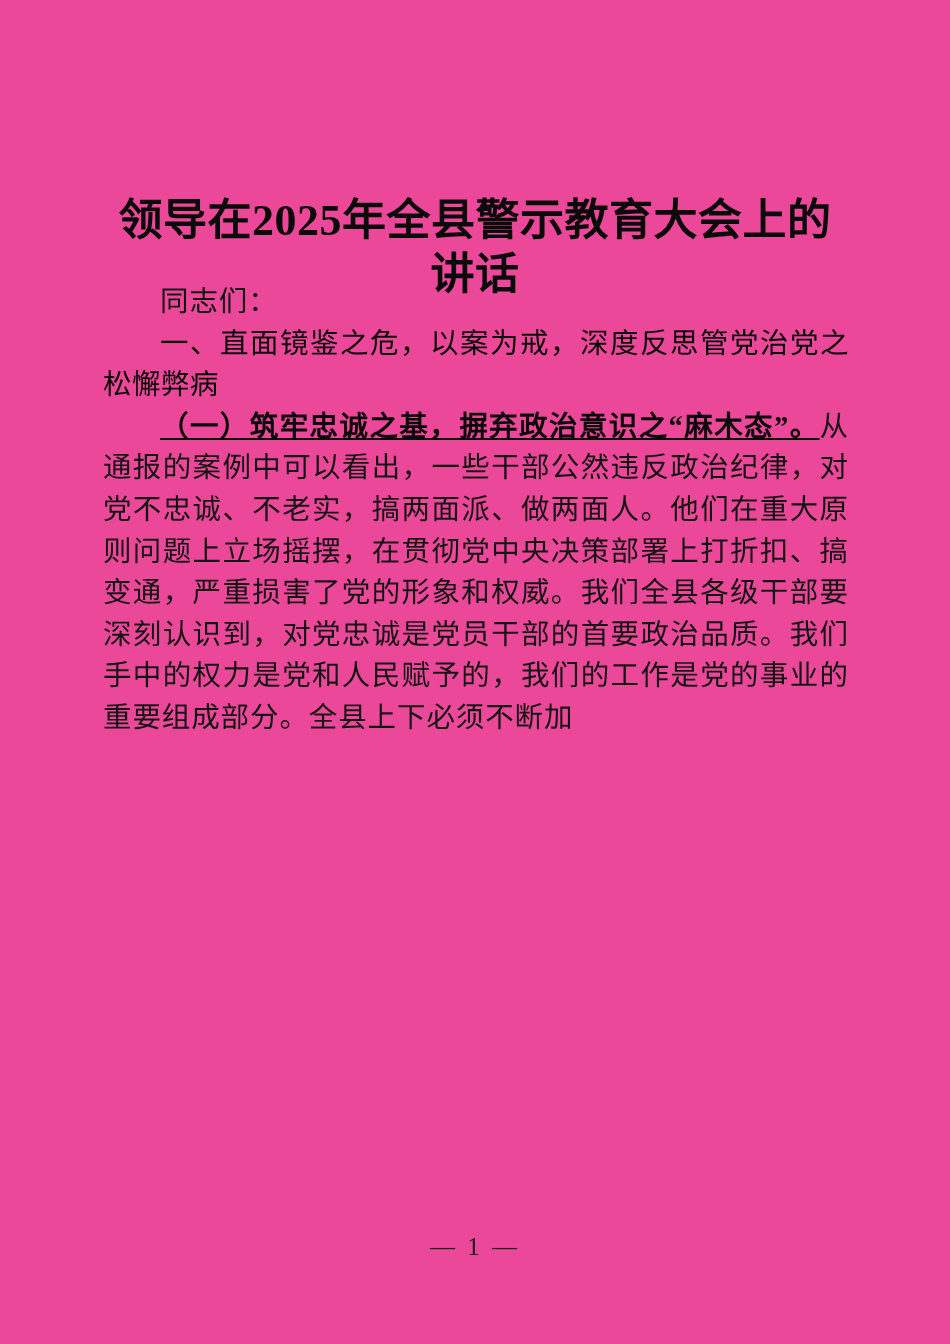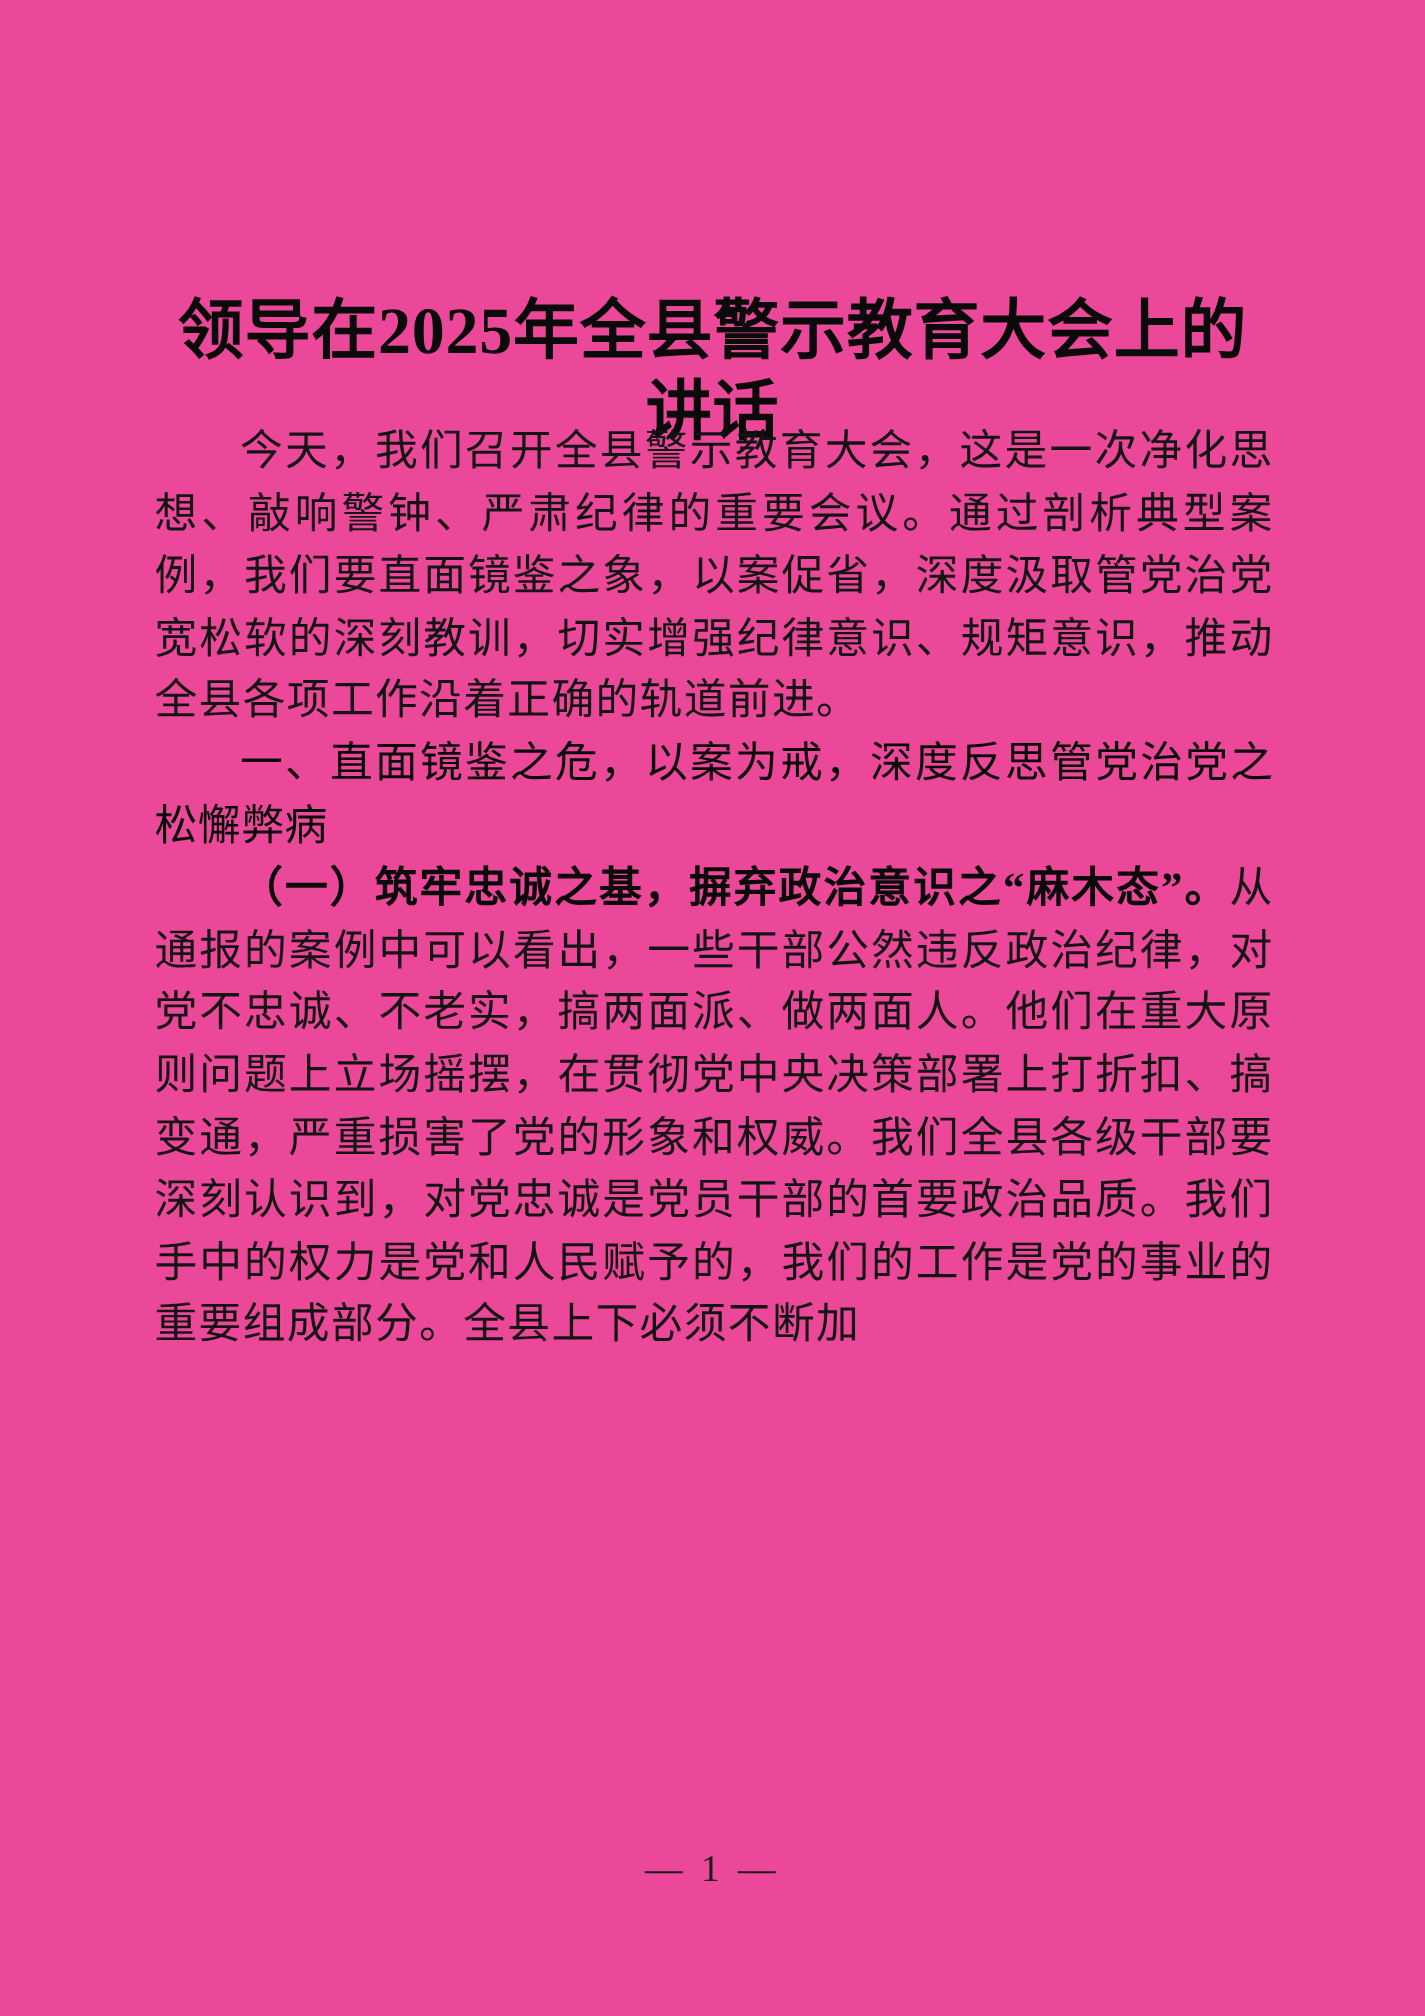--- a/index.html
+++ b/index.html
@@ -84,20 +84,21 @@
     letter-spacing: 0.4px;
     margin: 0;
     color: #0a0a0a;
     word-break: break-all;
   }
 
   
   .lead-bold {
     font-weight: bold;
     color: #0a0a0a;
+    text-decoration: underline;
   }
 
   
   .page-footer {
     position: absolute;
     left: 0;
     top: 1232px;
     width: 950px;
     text-align: center;
     font-family: "Liberation Serif", "DejaVu Serif", serif;
@@ -109,22 +110,22 @@
 </style>
 </head>
 <body>
 
 <div class="page">
 
   <h1 class="doc-title">领导在2025年全县警示教育大会上的讲话</h1>
 
   <div class="body-block">
 
+    <p class="para flush">同志们：</p>
 
-    <p class="para indent">今天，我们召开全县警示教育大会，这是一次净化思想、敲响警钟、严肃纪律的重要会议。通过剖析典型案例，我们要直面镜鉴之象，以案促省，深度汲取管党治党宽松软的深刻教训，切实增强纪律意识、规矩意识，推动全县各项工作沿着正确的轨道前进。</p>
 
     <p class="heading-1">一、直面镜鉴之危，以案为戒，深度反思管党治党之松懈弊病</p>
 
 
     <p class="para indent"><span class="lead-bold">（一）筑牢忠诚之基，摒弃政治意识之“麻木态”。</span><span>从通报的案例中可以看出，一些干部公然违反政治纪律，对党不忠诚、不老实，搞两面派、做两面人。他们在重大原则问题上立场摇摆，在贯彻党中央决策部署上打折扣、搞变通，严重损害了党的形象和权威。我们全县各级干部要深刻认识到，对党忠诚是党员干部的首要政治品质。我们手中的权力是党和人民赋予的，我们的工作是党的事业的重要组成部分。全县上下必须不断加</span></p>
 
   </div>
 
   <div class="page-footer">— 1 —</div>
 

